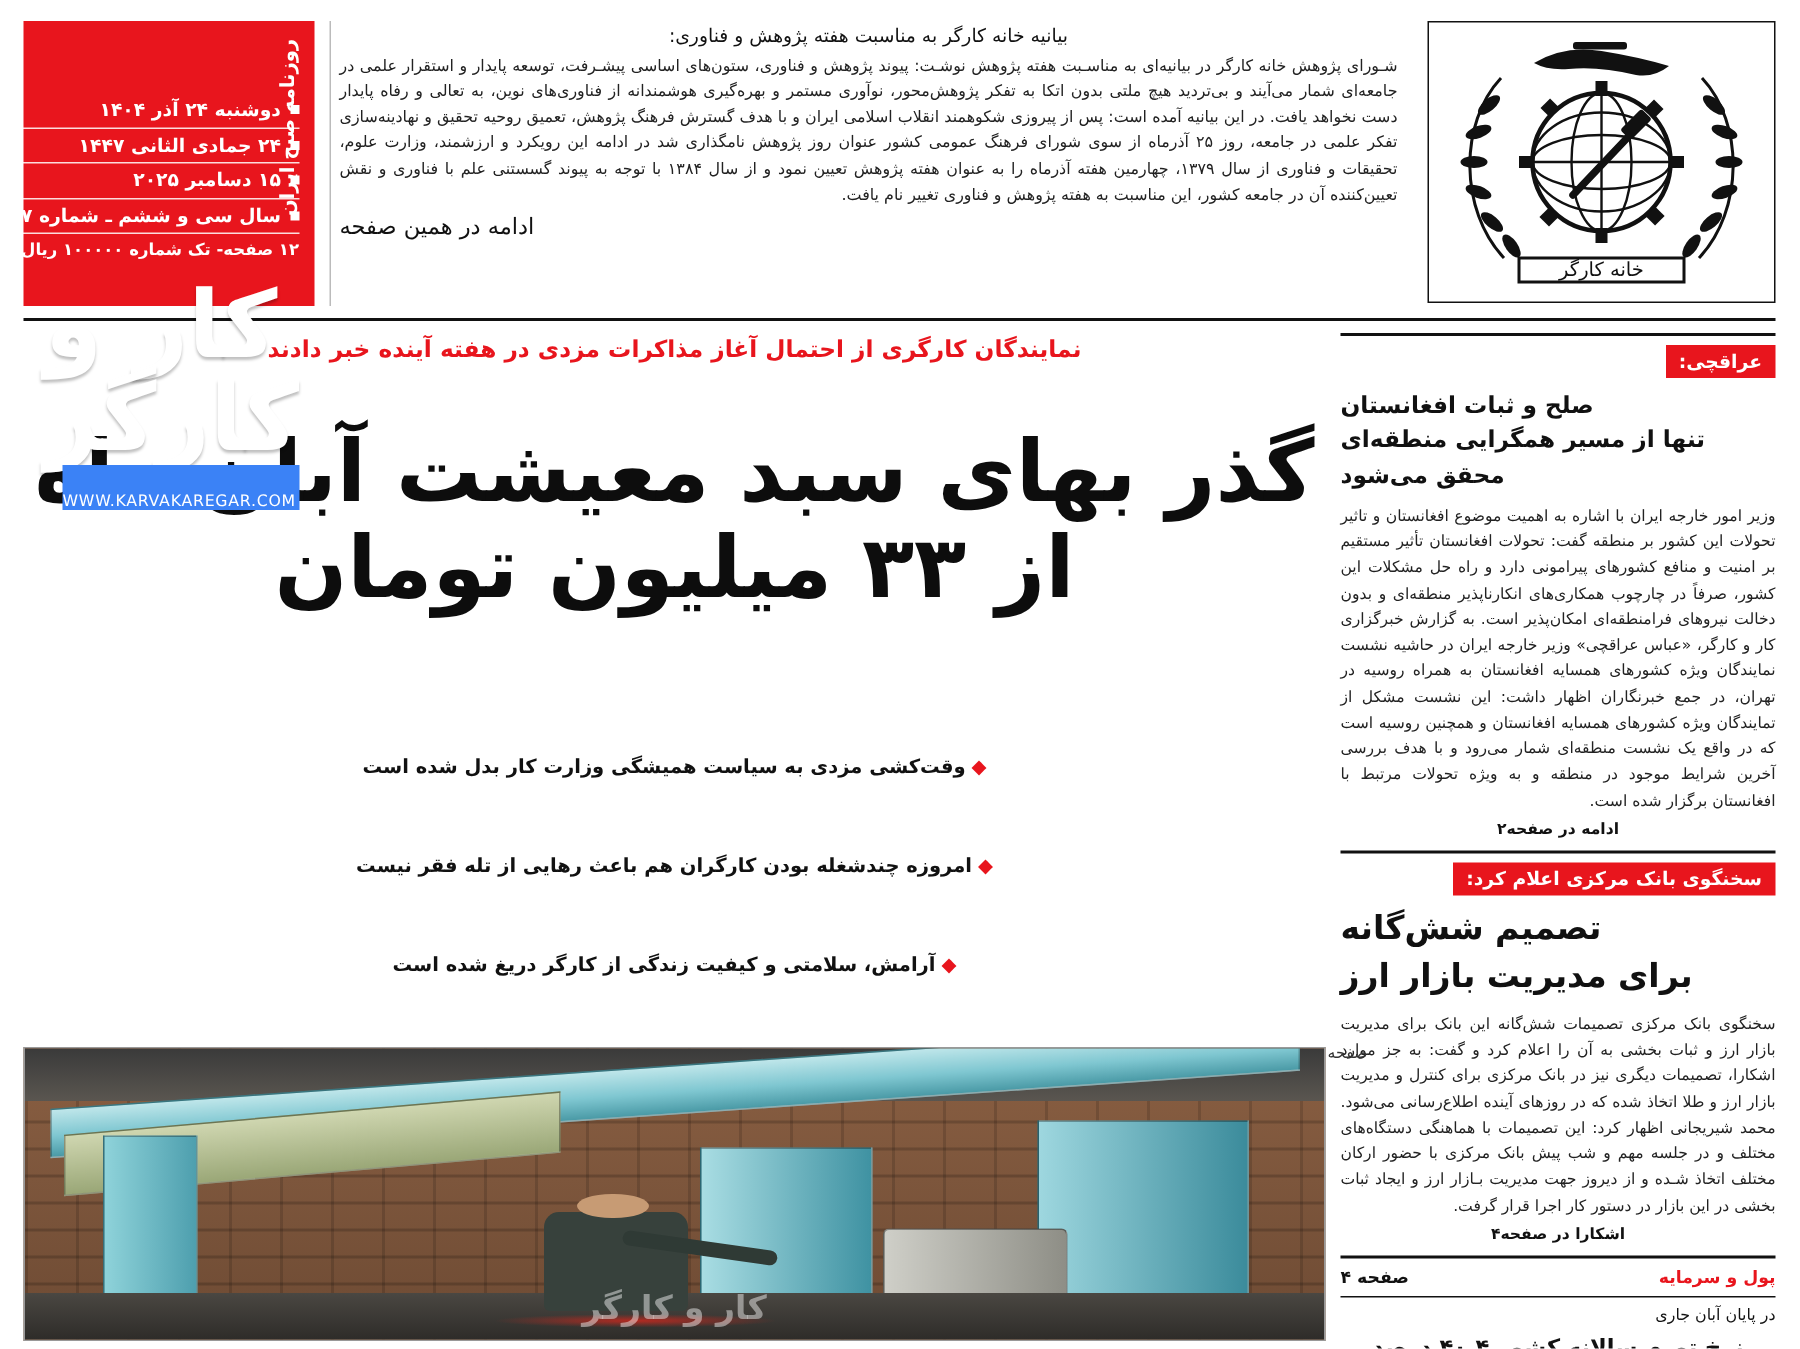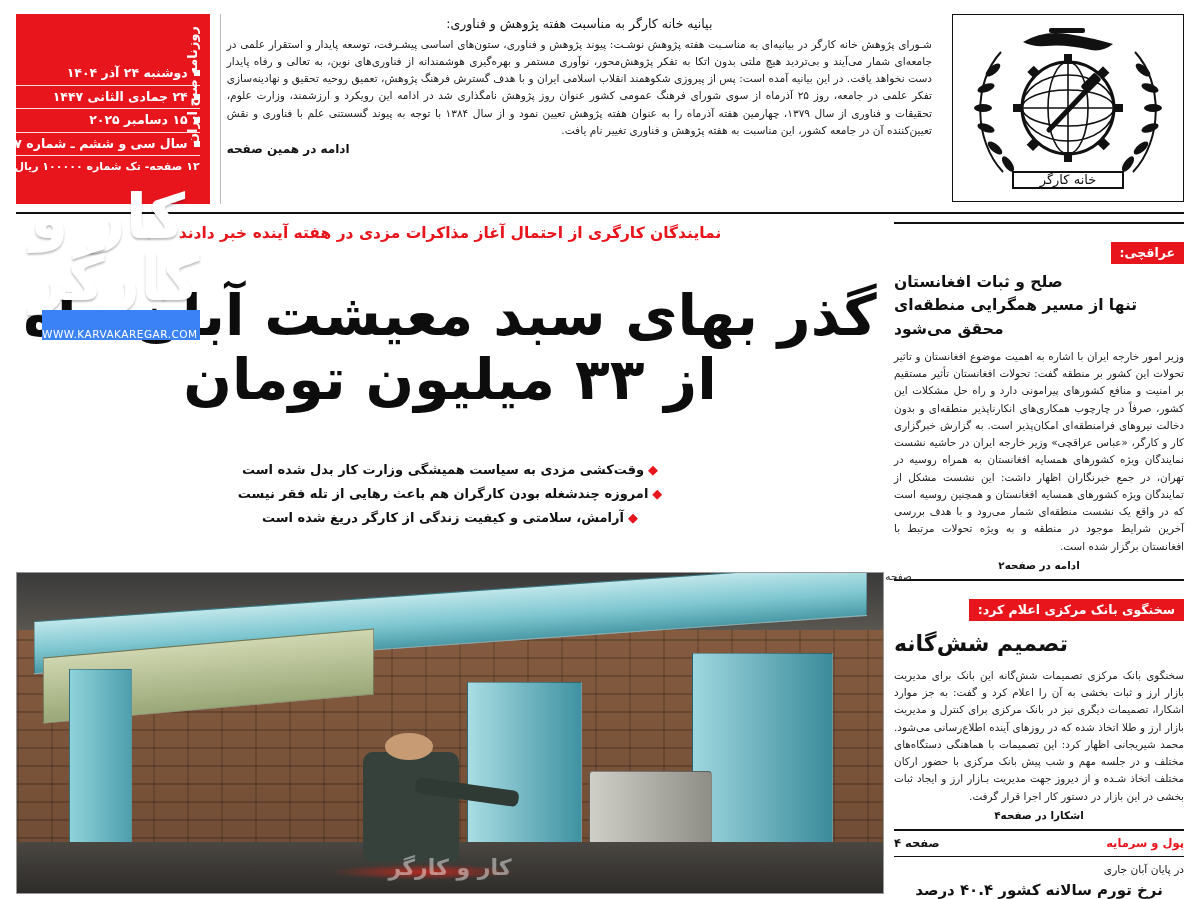--- a/index.html
+++ b/index.html
@@ -131,22 +131,22 @@
     line-height: 1.35;
     margin-bottom: 7px;
   }
   .le-body {
     font-size: 10.6px;
     line-height: 1.62;
     text-align: justify;
     color: #222;
   }
   .le-cont {
-    font-size: 12px;
-    font-weight: bold;
+    font-size: 15px;
+    font-weight: normal;
     text-align: left;
     margin-top: 3px;
   }
 
   
   .logobox {
     width: 272px;
     border: 1px solid #111;
     box-sizing: border-box;
     display: flex;
@@ -194,21 +194,21 @@
     margin: 4px 0 14px 0;
     color: #0d0d0d;
   }
   .bullets {
     text-align: center;
     font-size: 13px;
     font-weight: bold;
     line-height: 1.85;
     margin-bottom: 10px;
   }
-  .bullets .b { display: block; white-space: nowrap; }
+  .bullets .b { display: block; white-space: nowrap; margin-top: 42px; }
   .bullets .dia { color: #e8151d; margin-left: 4px; }
 
   .photo-wrap {
     position: relative;
     flex: 1 1 auto;
     min-height: 0;
   }
   .photo-label {
     position: absolute;
     top: -2px;
@@ -292,21 +292,21 @@
   
   .side-col {
     width: 290px;
     flex: 0 0 290px;
     display: flex;
     flex-direction: column;
     gap: 0;
   }
   .side-box {
     border-top: 2px solid #111;
-    padding-top: 18px;
+    padding-top: 6px;
     margin-bottom: 8px;
   }
   .side-tag {
     display: inline-block;
     background: #e8151d;
     color: #fff;
     font-size: 12.5px;
     font-weight: bold;
     padding: 3px 9px 4px 9px;
     margin-bottom: 7px;
@@ -524,20 +524,21 @@
           <span>تنها از مسیر همگرایی منطقه‌ای محقق می‌شود</span>
         </div>
         <div class="side-body">وزیر امور خارجه ایران با اشاره به اهمیت موضوع افغانستان و تاثیر تحولات این کشور بر منطقه گفت: تحولات افغانستان تأثیر مستقیم بر امنیت و منافع کشورهای پیرامونی دارد و راه حل مشکلات این کشور، صرفاً در چارچوب همکاری‌های انکارناپذیر منطقه‌ای و بدون دخالت نیروهای فرامنطقه‌ای امکان‌پذیر است. به گزارش خبرگزاری کار و کارگر، «عباس عراقچی» وزیر خارجه ایران در حاشیه نشست نمایندگان ویژه کشورهای همسایه افغانستان به همراه روسیه در تهران، در جمع خبرنگاران اظهار داشت: این نشست مشکل از تمایندگان ویژه کشورهای همسایه افغانستان و همچنین روسیه است که در واقع یک نشست منطقه‌ای شمار می‌رود و با هدف بررسی آخرین شرایط موجود در منطقه و به ویژه تحولات مرتبط با افغانستان برگزار شده است.</div>
         <div class="side-cont">ادامه در صفحه۲</div>
       </div>
 
       <div class="side-box">
         <div class="side-tag">سخنگوی بانک مرکزی اعلام کرد:</div>
         <div class="side-title big">
           <span>تصمیم شش‌گانه</span><br>
+          <span>برای مدیریت بازار ارز</span>
         </div>
         <div class="side-body">سخنگوی بانک مرکزی تصمیمات شش‌گانه این بانک برای مدیریت بازار ارز و ثبات بخشی به آن را اعلام کرد و گفت: به جز موارد اشکارا، تصمیمات دیگری نیز در بانک مرکزی برای کنترل و مدیریت بازار ارز و طلا اتخاذ شده که در روزهای آینده اطلاع‌رسانی می‌شود. محمد شیریجانی اظهار کرد: این تصمیمات با هماهنگی دستگاه‌های مختلف و در جلسه مهم و شب پیش بانک مرکزی با حضور ارکان مختلف اتخاذ شـده و از دیروز جهت مدیریت بـازار ارز و ایجاد ثبات بخشی در این بازار در دستور کار اجرا قرار گرفت.</div>
         <div class="side-cont">اشکارا در صفحه۴</div>
       </div>
 
       <div class="brief">
         <div class="brief-head">
           <span class="brief-cat">پول و سرمایه</span>
           <span class="brief-page">صفحه ۴</span>
         </div>

